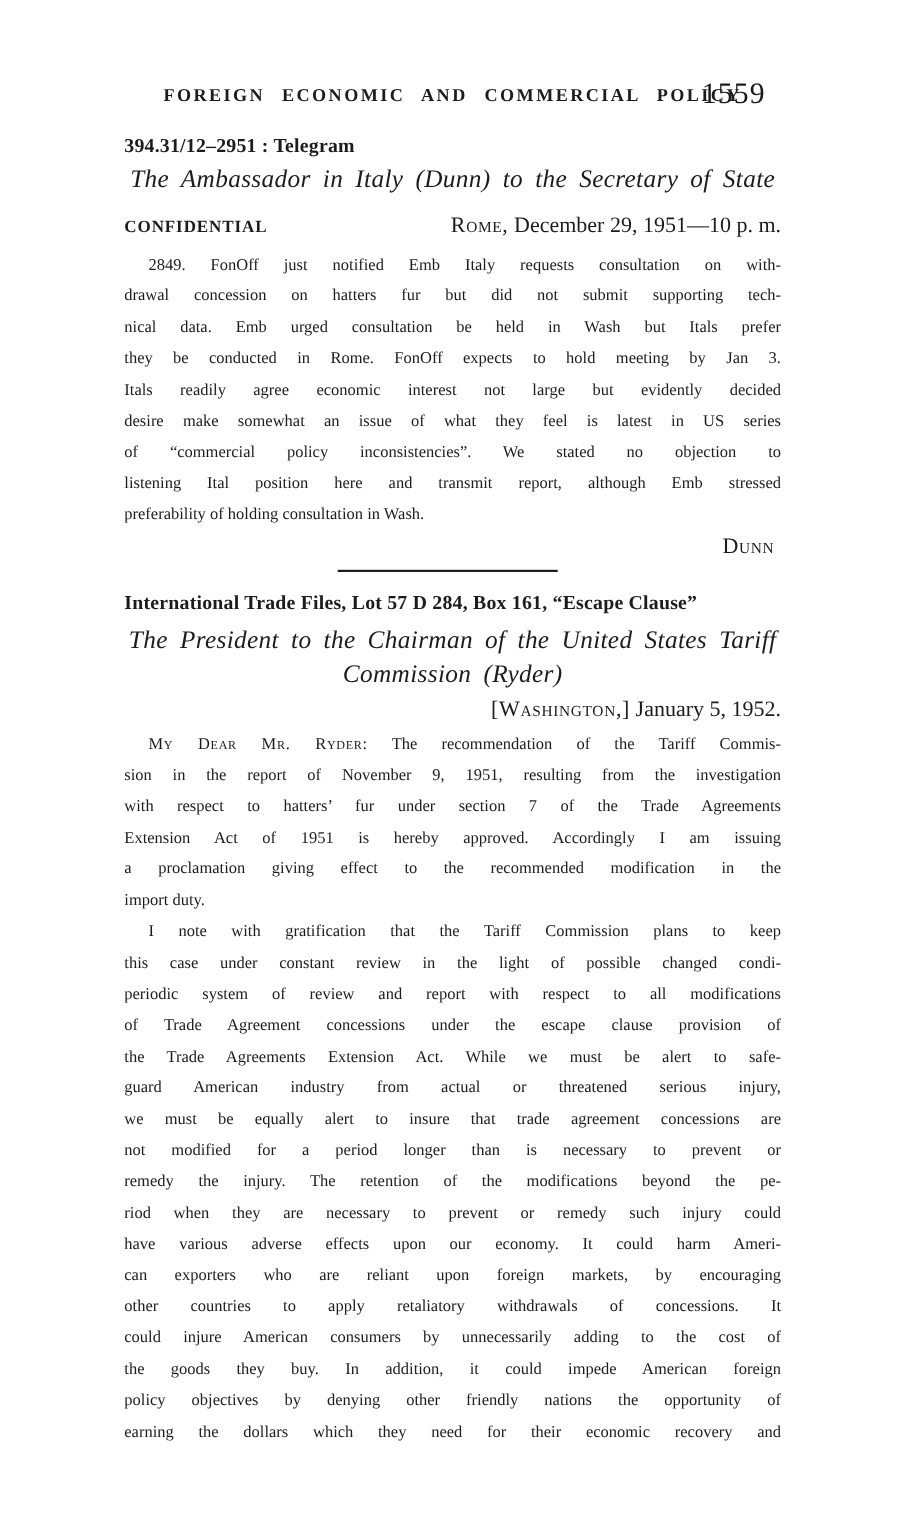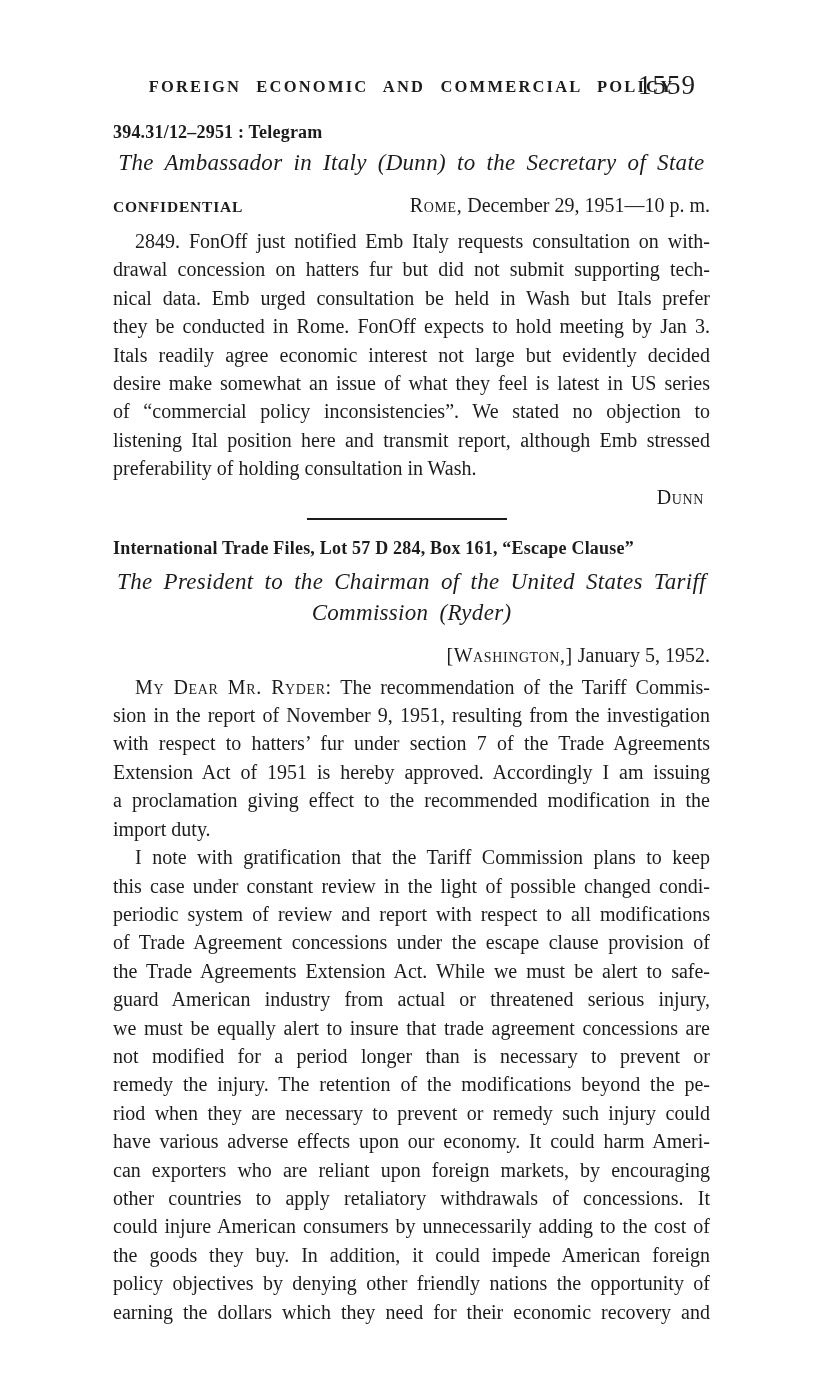--- a/index.html
+++ b/index.html
@@ -58,21 +58,21 @@
     margin-bottom: 7px;
     height: 26px;
     gap: 41px;
   }
   .classification { font-size: 15.5px; letter-spacing: 0.8px; font-weight: 600; }
   .dateline { font-size: 20px; }
   .smallcaps { font-variant: small-caps; letter-spacing: 0.6px; }
 
   
   .line {
-    font-size: 20px;
+    font-size: 15px;
     line-height: 28.4px;
     text-align: justify;
     text-align-last: justify;
     white-space: normal;
   }
   .line.lastline { text-align-last: left; }
   .line.indent { text-indent: 22px; }
 
   .signature {
     text-align: right;
@@ -85,21 +85,21 @@
     width: 200px;
     border-top: 2px solid #1c1c1c;
     margin: 9px auto 0 calc(50% - 105px);
     height: 0;
   }
 
   .letter { margin-top: 18px; }
   .dateline-row {
     text-align: right;
     font-size: 20px;
-    margin-top: 14px;
+    margin-top: 4px;
     margin-bottom: 5px;
     line-height: 26px;
   }
 </style>
 </head>
 <body>
 
 <div class="page">
 
   <header class="running-header">

